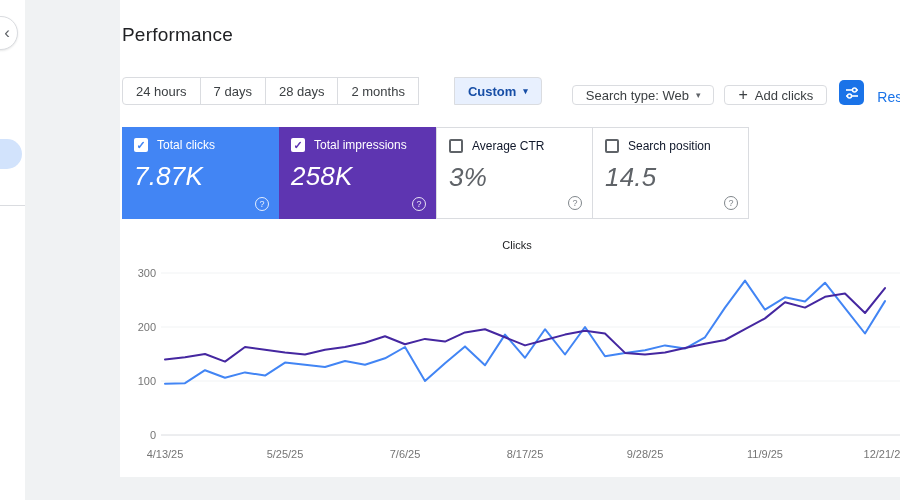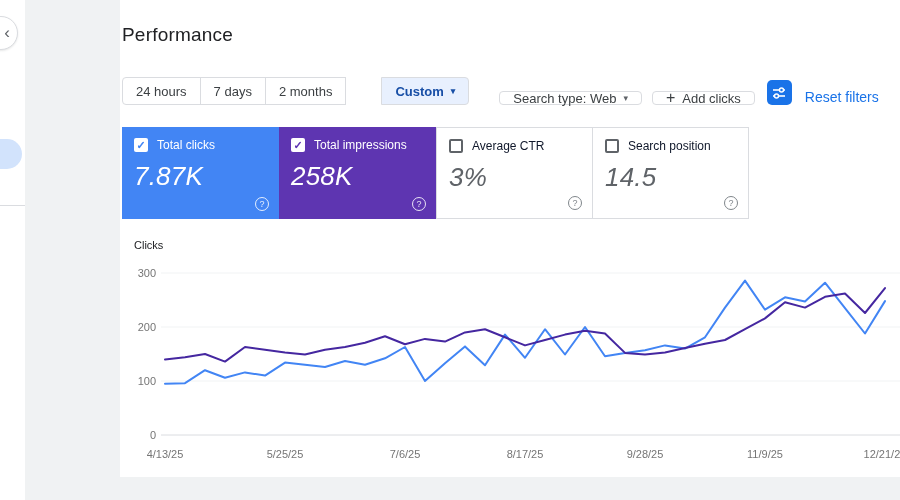--- a/index.html
+++ b/index.html
@@ -38,21 +38,21 @@
     margin-left:-1px; font-size:13px; color:#3c4043; display:flex; align-items:center;
     cursor:pointer; font-family:inherit; white-space:nowrap;
   }
   .range-btn:first-child { margin-left:0; border-radius:4px 0 0 4px; }
   .range-btn:last-child { border-radius:0 4px 4px 0;margin-left:35px; }
   .range-btn.selected { background:#e8f0fe; color:#174ea6; font-weight:700; }
   .caret { font-size:9px; margin-left:7px; color:#5f6368; }
   .range-btn.selected .caret { color:#174ea6; }
 
   .chip {
-    height:14px; padding:0 13px; background:#fff; border:1px solid #dadce0; border-radius:4px;
+    height:20px; padding:0 13px; background:#fff; border:1px solid #dadce0; border-radius:4px;
     font-size:13px; color:#3c4043; display:flex; align-items:center; cursor:pointer; font-family:inherit; white-space:nowrap;
   }
   .chip.search-type { margin-left:30px; }
   .chip.add-filter { margin-left:10px; }
   .plus { font-size:16px; margin-right:7px; color:#3c4043; line-height:1; }
   .tune-btn {
     width:25px; height:25px; border-radius:5px; background:#1a73e8; border:none;
     margin-left:12px; display:flex; align-items:center; justify-content:center; cursor:pointer; flex:none;
   }
   .reset { margin-left:13px; color:#1a73e8; font-size:14px; cursor:pointer; text-decoration:none; white-space:nowrap; }
@@ -73,21 +73,21 @@
   .metric-card.colored .metric-value { color:#fff; }
   .help {
     position:absolute; right:10px; bottom:8px; width:14px; height:14px;
     border:1px solid #80868b; color:#80868b; border-radius:50%; font-size:9px;
     display:flex; align-items:center; justify-content:center;
   }
   .metric-card.colored .help { border-color:rgba(255,255,255,.85); color:rgba(255,255,255,.85); }
 
   
   .chart-section { margin-top:20px; padding-left:10px; }
-  .axis-title { font-size:11px; color:#202124; margin-left:2px; margin-bottom:2px; }
+  .axis-title { font-size:11px; color:#202124; margin-left:2px; margin-bottom:2px;text-align:center; }
   #chart-svg { display:block; overflow:hidden; }
 </style>
 </head>
 <body>
 
 <div class="sidebar">
   <div class="collapse-btn">
     <span>‹</span>
   </div>
   <div class="nav-pill"></div>
@@ -95,20 +95,21 @@
 </div>
 
 <div class="content">
 
   <h1 class="page-title">Performance</h1>
 
   <div class="toolbar">
     <div class="range-group">
       <button class="range-btn">24 hours</button>
       <button class="range-btn">7 days</button>
+      <button class="range-btn">28 days</button>
       <button class="range-btn">2 months</button>
       <button class="range-btn selected">
         <span>Custom</span>
         <span class="caret">▾</span>
       </button>
     </div>
 
     <button class="chip search-type">
       <span>Search type: Web</span>
       <span class="caret">▾</span>

